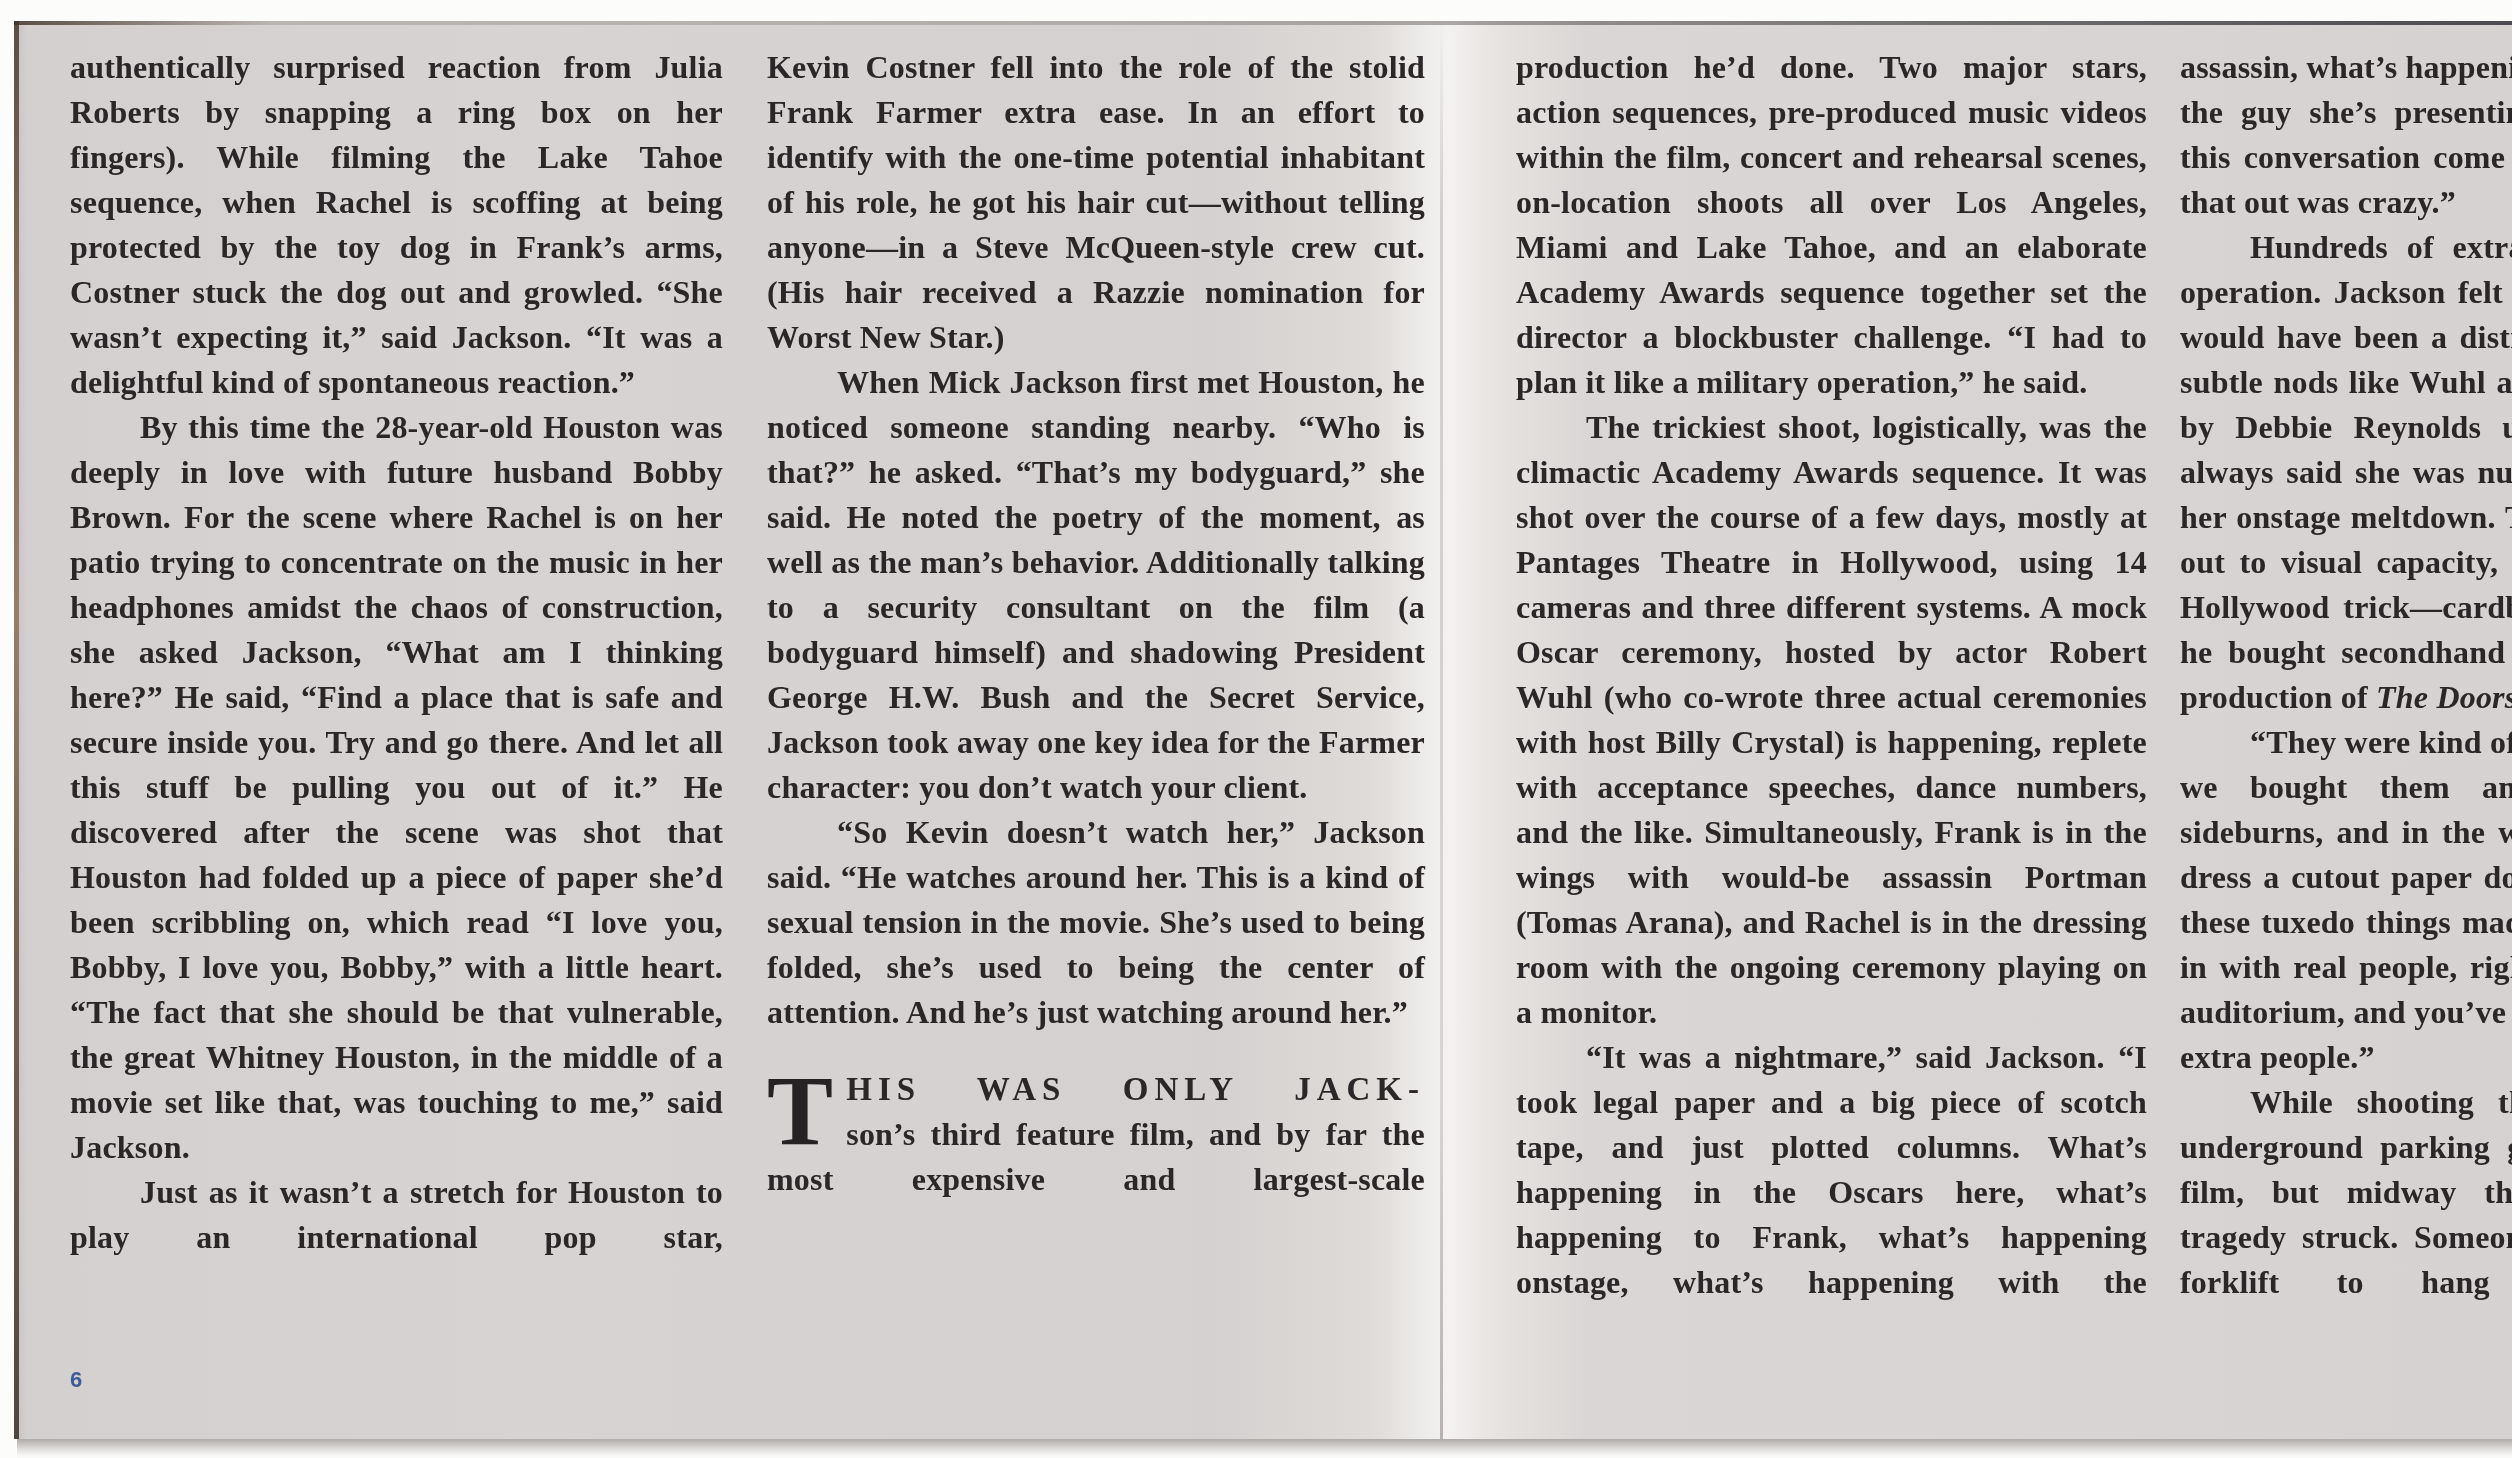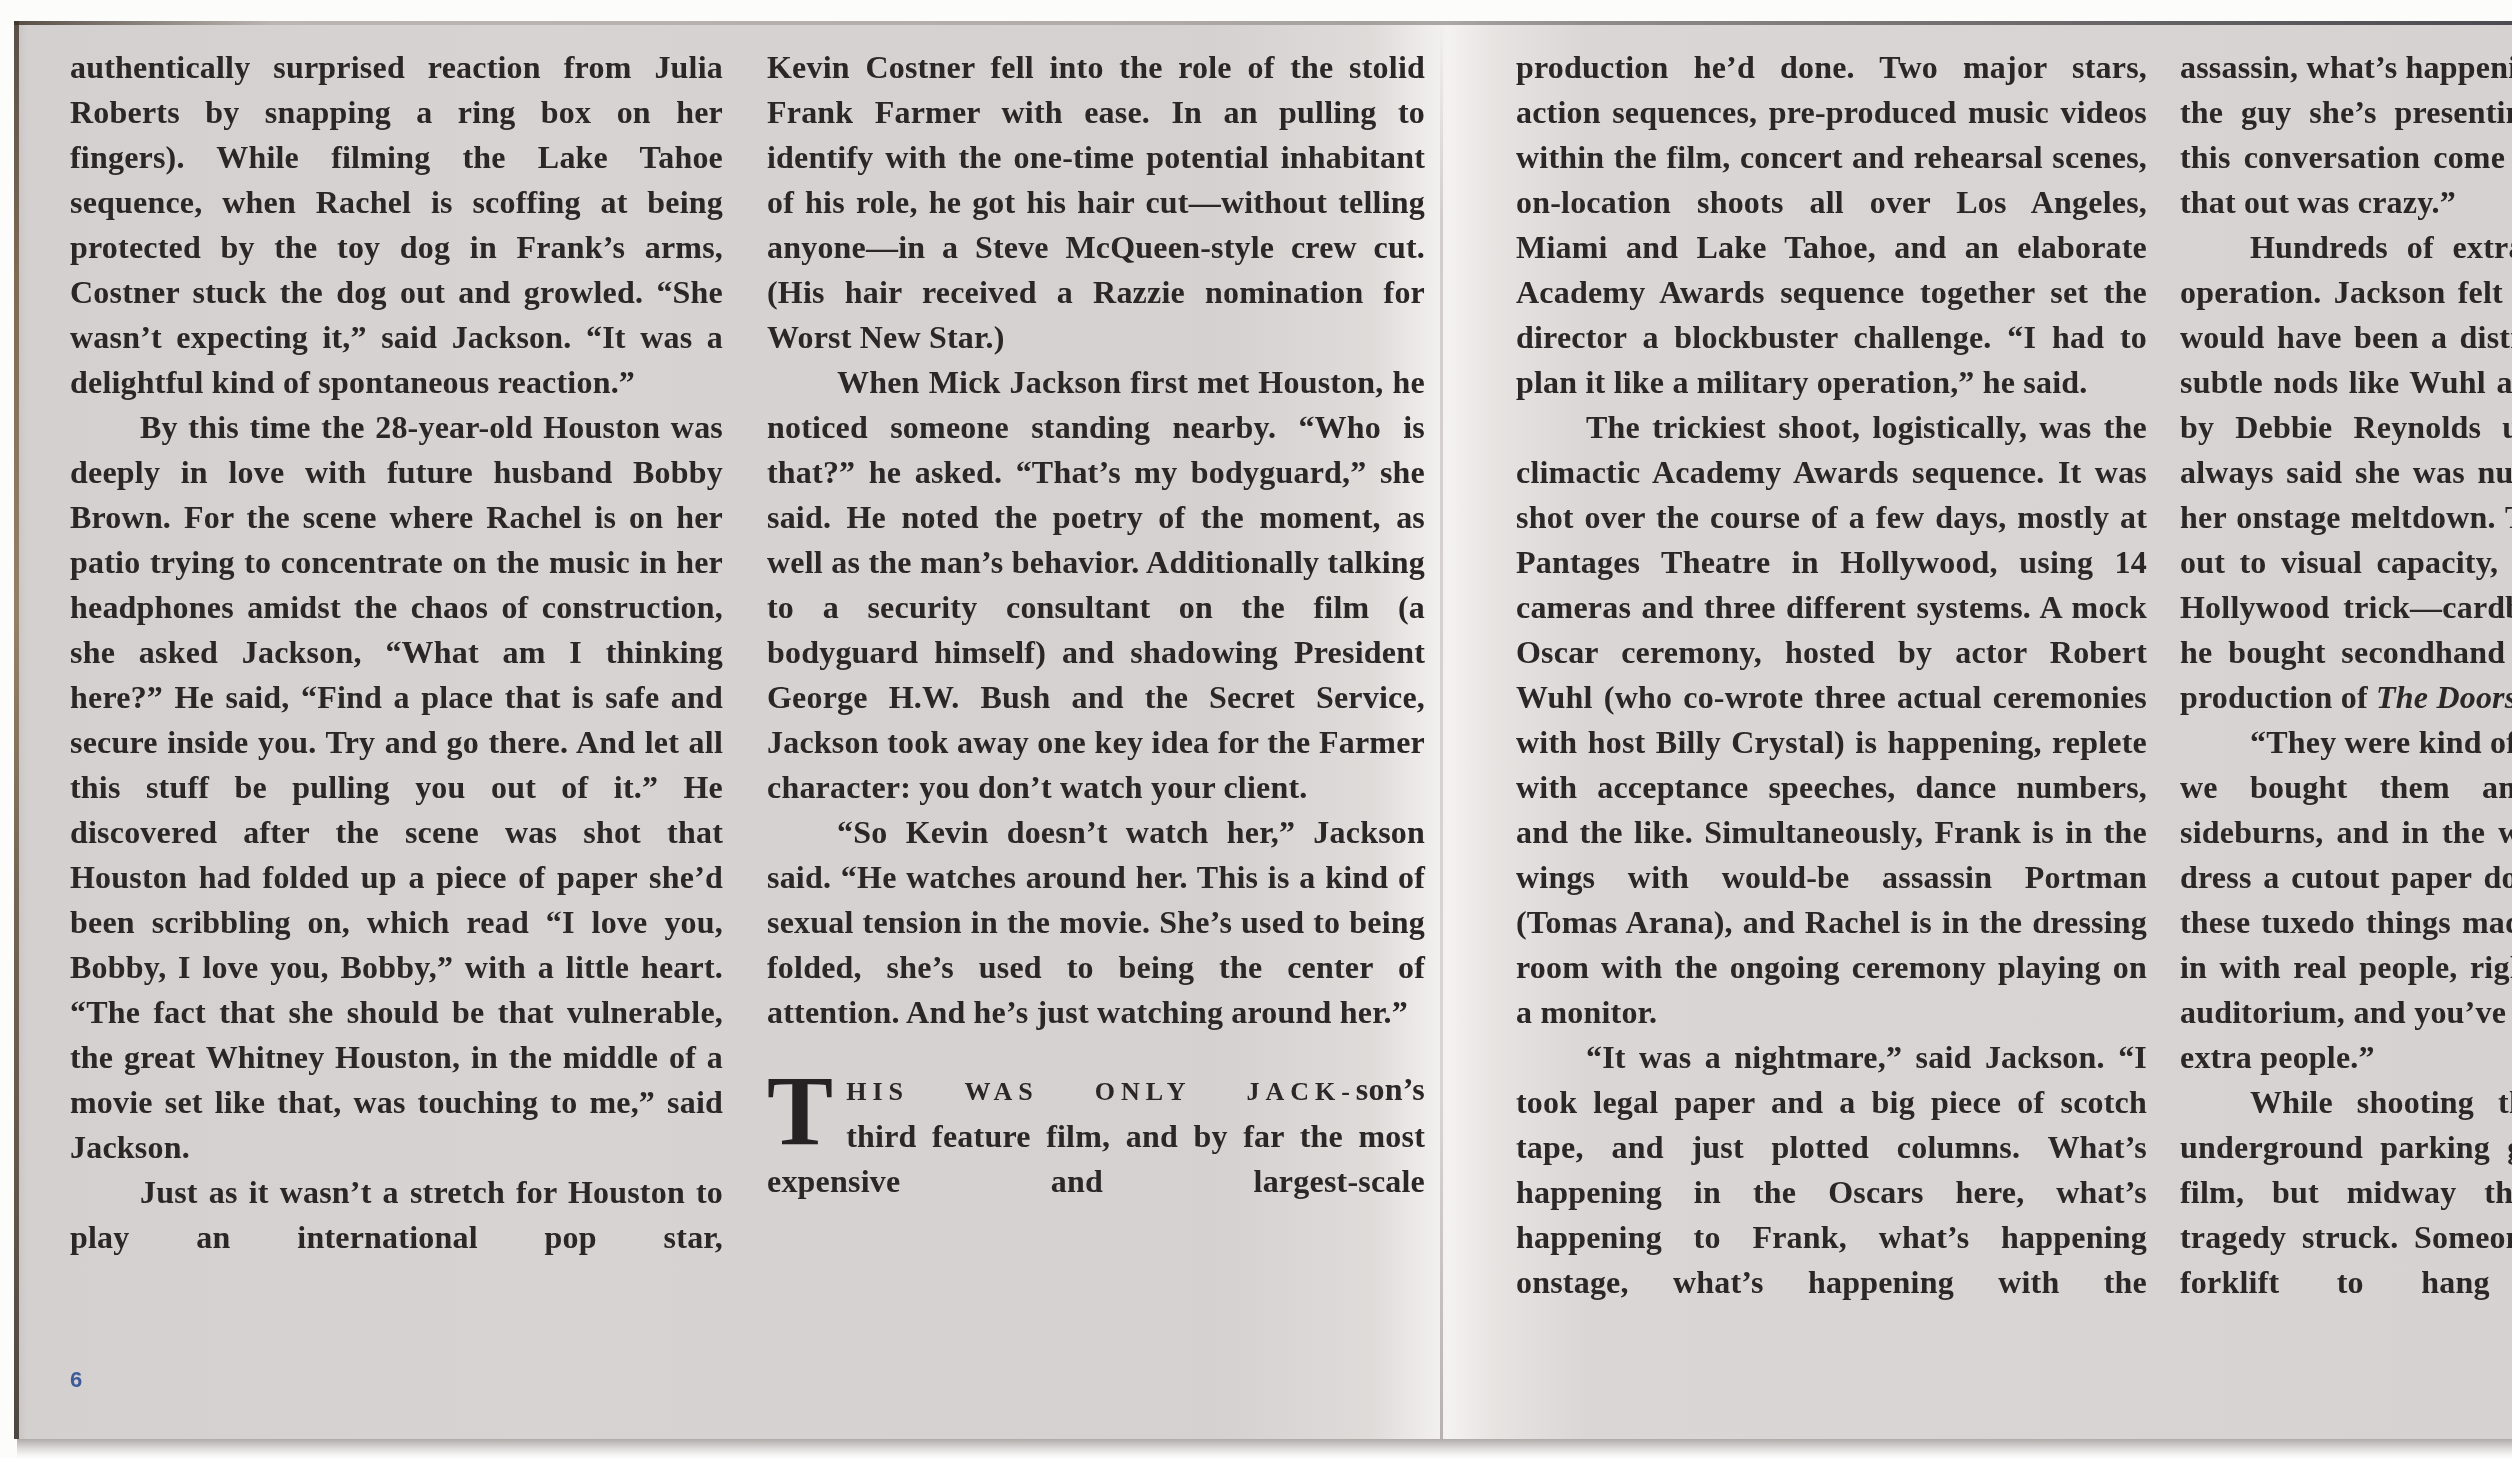--- a/index.html
+++ b/index.html
@@ -54,21 +54,21 @@
 
   .para { margin:0;font-weight:bold; }
   .para.indent { text-indent:70px; }
   .para.cont { text-align-last:justify; }
   .para.has-drop { margin-top:32px; }
 
   .run-dropcap {
     float:left; font-size:99px; line-height:79px;
     padding:4px 13px 0 0; color:#262224;
   }
-  .run-smallcaps { font-size:26px; letter-spacing:6px; word-spacing:21px; }
+  .run-smallcaps { font-size:33px; letter-spacing:6px; word-spacing:21px; }
   .run-italic { font-style:italic; }
 
   .pagenum {
     position:absolute;
     font-family:"Liberation Sans", "DejaVu Sans", sans-serif;
     font-weight:700; font-size:22px; color:#3d5b99;
   }
   .pn-left  { left:56px; top:1346px; }
 </style>
 </head>
@@ -81,21 +81,21 @@
 
     <div class="gutter"></div>
 
     <div class="page page-left">
       <div class="col" id="col1">
           <p class="para"><span>authentically surprised reaction from Julia Roberts by snapping a ring box on her fingers). While filming the Lake Tahoe sequence, when Rachel is scoffing at being protected by the toy dog in Frank’s arms, Costner stuck the dog out and growled. “She wasn’t expecting it,” said Jackson. “It was a delightful kind of spontaneous reaction.”</span></p>
           <p class="para indent"><span>By this time the 28-year-old Houston was deeply in love with future husband Bobby Brown. For the scene where Rachel is on her patio trying to concentrate on the music in her headphones amidst the chaos of construction, she asked Jackson, “What am I thinking here?” He said, “Find a place that is safe and secure inside you. Try and go there. And let all this stuff be pulling you out of it.” He discovered after the scene was shot that Houston had folded up a piece of paper she’d been scribbling on, which read “I love you, Bobby, I love you, Bobby,” with a little heart. “The fact that she should be that vulnerable, the great Whitney Houston, in the middle of a movie set like that, was touching to me,” said Jackson.</span></p>
           <p class="para indent cont"><span>Just as it wasn’t a stretch for Houston to play an international pop star,</span></p>
         </div>
       <div class="col" id="col2">
-          <p class="para"><span>Kevin Costner fell into the role of the stolid Frank Farmer with ease. In an pulling to identify with the one-time potential inhabitant of his role, he got his hair cut—without telling anyone—in a Steve McQueen-style crew cut. (His hair received a Razzie nomination for Worst New Star.)</span></p>
+          <p class="para"><span>Kevin Costner fell into the role of the stolid Frank Farmer extra ease. In an effort to identify with the one-time potential inhabitant of his role, he got his hair cut—without telling anyone—in a Steve McQueen-style crew cut. (His hair received a Razzie nomination for Worst New Star.)</span></p>
           <p class="para indent"><span>When Mick Jackson first met Houston, he noticed someone standing nearby. “Who is that?” he asked. “That’s my bodyguard,” she said. He noted the poetry of the moment, as well as the man’s behavior. Additionally talking to a security consultant on the film (a bodyguard himself) and shadowing President George H.W. Bush and the Secret Service, Jackson took away one key idea for the Farmer character: you don’t watch your client.</span></p>
           <p class="para indent"><span>“So Kevin doesn’t watch her,” Jackson said. “He watches around her. This is a kind of sexual tension in the movie. She’s used to being folded, she’s used to being the center of attention. And he’s just watching around her.”</span></p>
           <p class="para has-drop cont"><span class="run-dropcap">T</span><span class="run-smallcaps">HIS WAS ONLY JACK-</span><span>son’s third feature film, and by far the most expensive and largest-scale</span></p>
         </div>
       <div class="pagenum pn-left">6</div>
     </div>
 
     <div class="page page-right">
       <div class="col" id="col3">
           <p class="para"><span>production he’d done. Two major stars, action sequences, pre-produced music videos within the film, concert and rehearsal scenes, on-location shoots all over Los Angeles, Miami and Lake Tahoe, and an elaborate Academy Awards sequence together set the director a blockbuster challenge. “I had to plan it like a military operation,” he said.</span></p>

